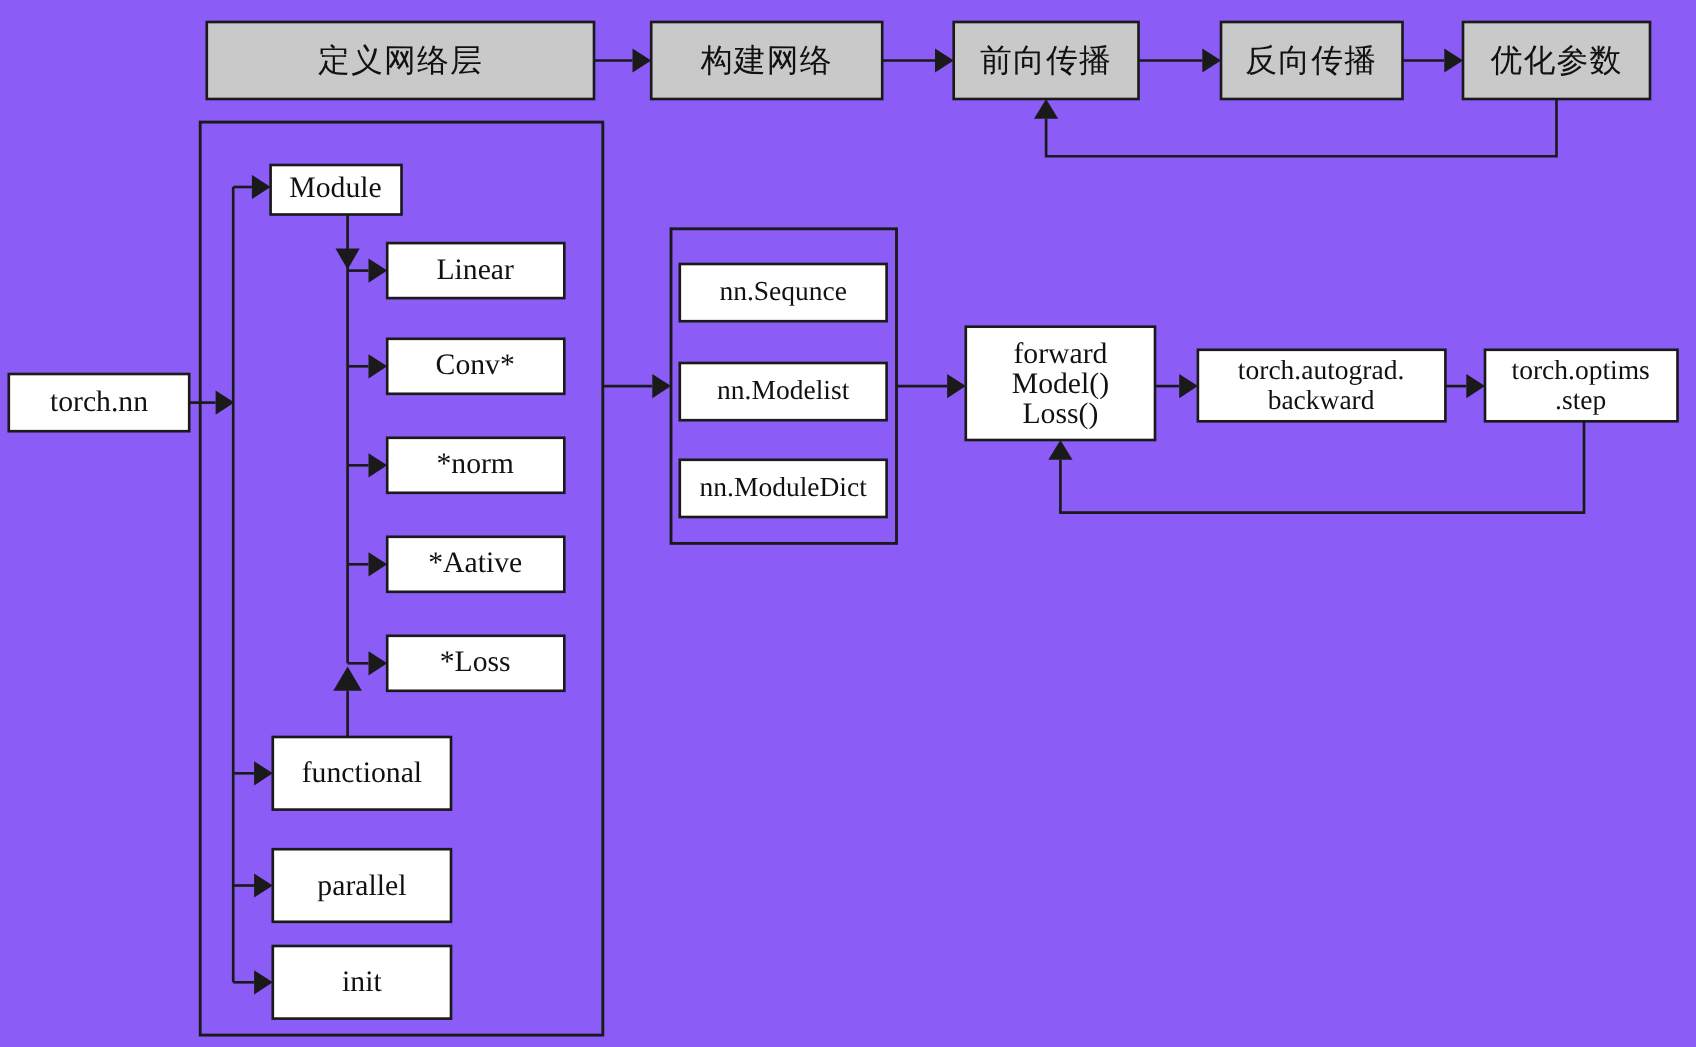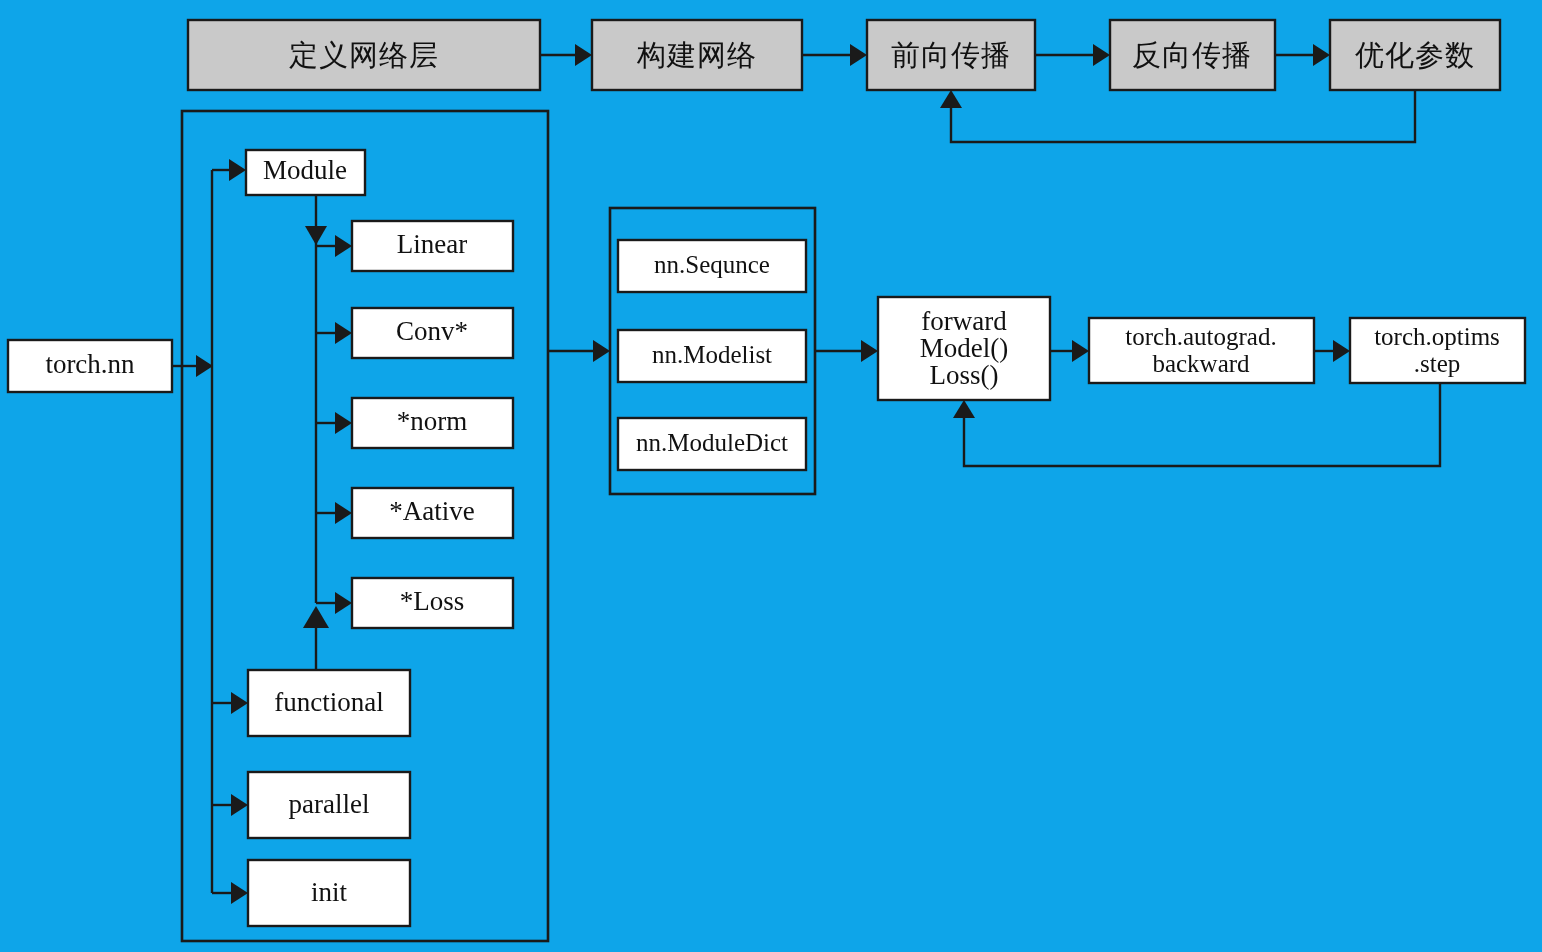--- a/index.html
+++ b/index.html
@@ -4,21 +4,21 @@
 <style>
   html, body {
     margin: 0;
     padding: 0;
     background: #ffffff;
   }
   #stage {
     position: relative;
     width: 1542px;
     height: 952px;
-    background: #0ea5e9;
+    background: #8b5cf6;
     font-family: "Liberation Serif", "DejaVu Serif", serif;
     overflow: hidden;
   }
   svg#diagram {
     position: absolute;
     left: 0; top: 0;
     width: 1542px;
     height: 952px;
   }
   .nodebox {

